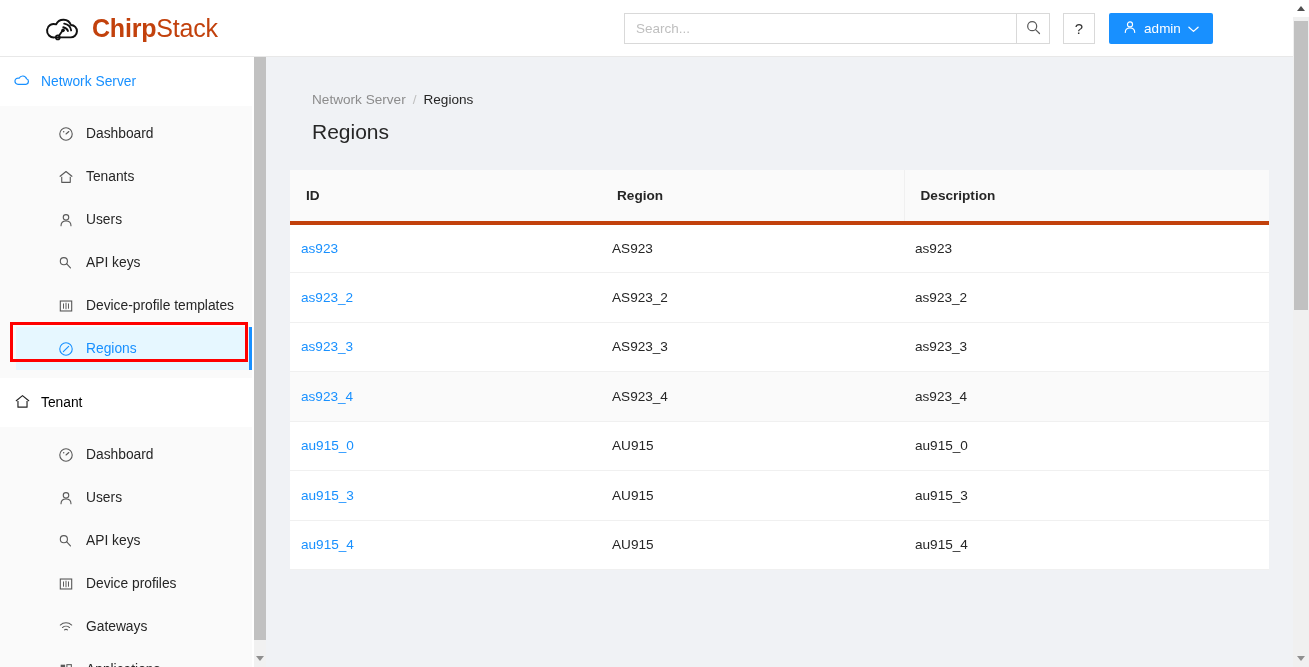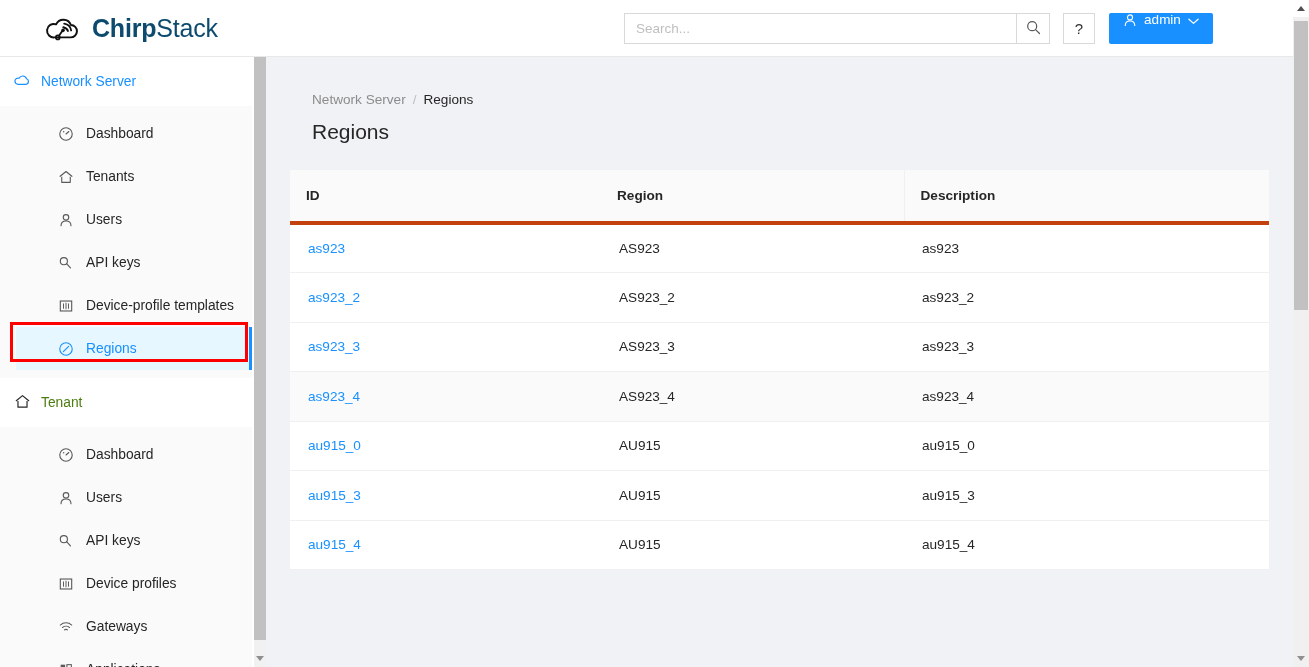--- a/index.html
+++ b/index.html
@@ -26,21 +26,21 @@
   }
   .brand {
     display: flex; align-items: center;
     margin-left: 45px;
     gap: 9px;
   }
   .brand-logo { width: 38px; height: 30px; display: block; }
   .brand-text {
     font-size: 25px;
     letter-spacing: -0.2px;
-    color: #0c4a6e;
+    color: #c2410c;
     white-space: nowrap;
   }
   .brand-text b { font-weight: 700; }
   .brand-text span.light { font-weight: 400; }
 
   .header-right {
     position: absolute;
     left: 624px; top: 13px;
     display: flex; align-items: center;
   }
@@ -83,21 +83,21 @@
   .admin-btn {
     margin-left: 14px;
     height: 31px;
     min-width: 104px;
     background: #1890ff;
     border: none;
     border-radius: 2px;
     color: #ffffff;
     font-size: 13.5px;
     font-family: "Liberation Sans", sans-serif;
-    display: flex; align-items: flex-start; justify-content: center;
+    display: flex; align-items: center; justify-content: center;
     gap: 7px;
     padding: 0 12px;
     cursor: pointer;
   }
   .admin-btn .label { line-height: 1; }
 
   
   .sidebar {
     position: absolute;
     top: 57px; left: 0;
@@ -107,21 +107,21 @@
   }
   .nav-group-header {
     height: 49px;
     display: flex; align-items: center;
     padding-left: 14px;
     background: #ffffff;
     font-size: 13.8px;
     gap: 10px;
   }
   .nav-group-header.ns { color: #1890ff; }
-  .nav-group-header.tenant { color: #4d7c0f; }
+  .nav-group-header.tenant { color: #000000; }
   .nav-sub {
     background: #fafafa;
     padding: 6px 0 8px 16px;
   }
   .nav-item {
     height: 43px;
     display: flex; align-items: center;
     padding-left: 42px;
     gap: 12px;
     font-size: 13.8px;
@@ -217,21 +217,21 @@
     padding: 0 16px;
     border-bottom: 4px solid #c2410c;
   }
   table.regions thead th.col-desc {
     border-left: 1px solid #f0f0f0;
   }
   table.regions tbody td {
     height: 49.5px;
     font-size: 13.6px;
     color: #262626;
-    padding: 0 18px;
+    padding: 0 11px;
     border-bottom: 1px solid #f0f0f0;
     background: #ffffff;
   }
   table.regions tbody tr.hovered td { background: #fafafa; }
   table.regions td.col-id a {
     color: #1890ff;
     text-decoration: none;
     cursor: pointer;
   }
   .col-id { width: 311px; }

